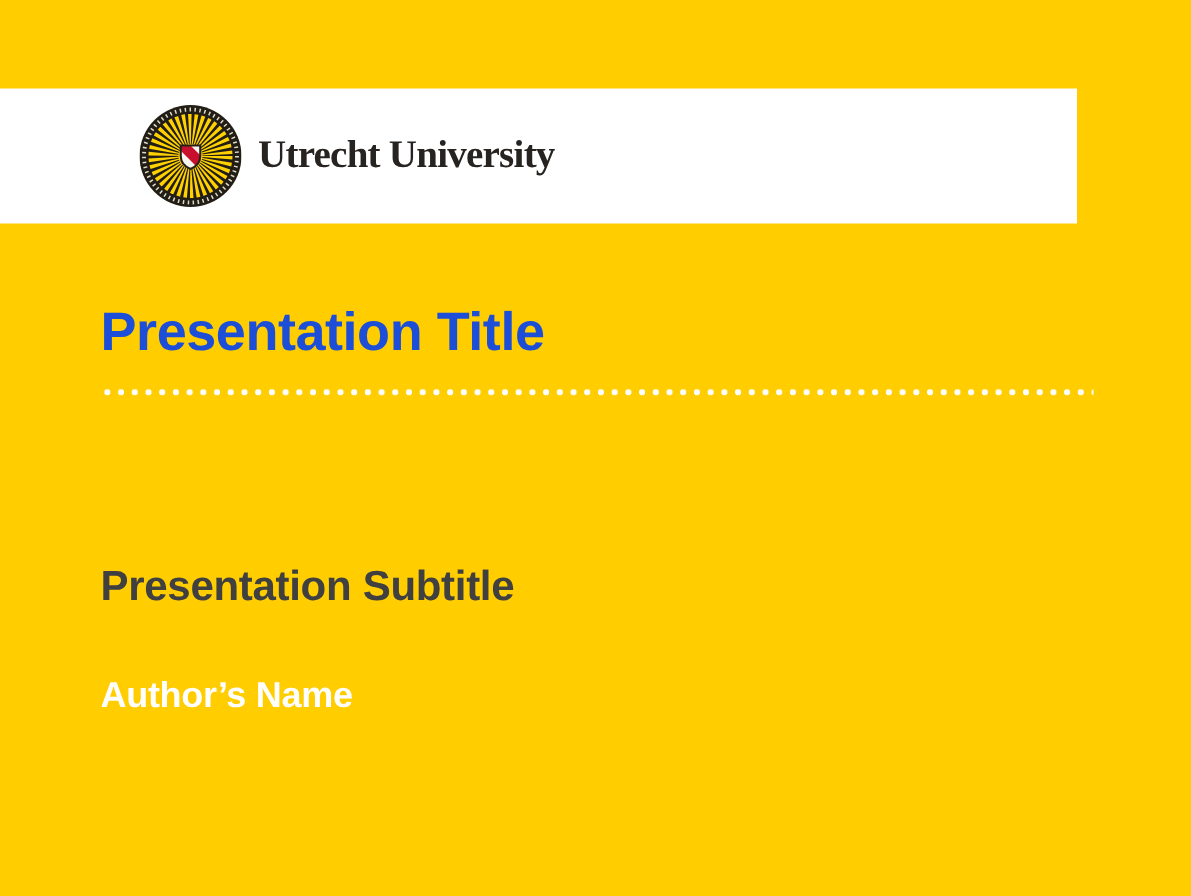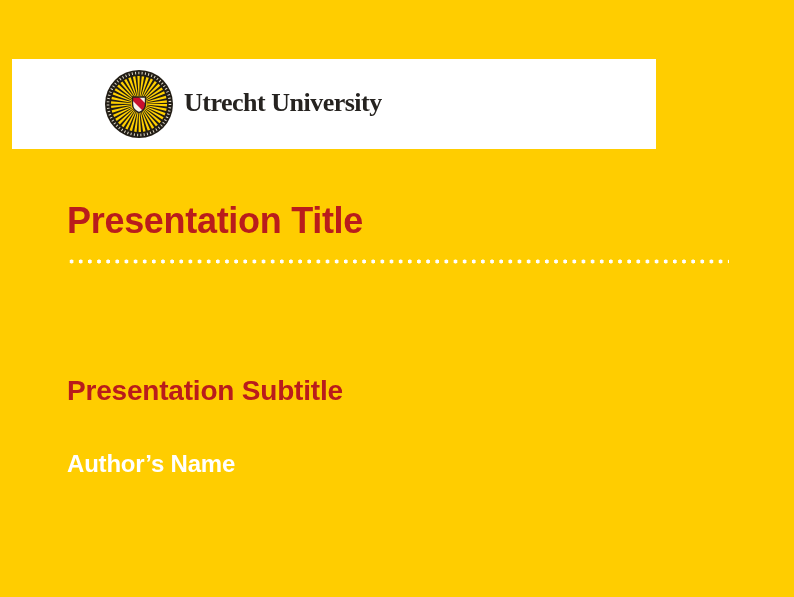--- a/index.html
+++ b/index.html
@@ -11,23 +11,23 @@
   .slide {
     position: relative;
     width: 794px;
     height: 597px;
     background: #FFCD00;
     overflow: hidden;
   }
   
   .header-band {
     position: absolute;
-    left: 12px;
+    left: 0;
     top: 59px;
-    width: 644px;
+    width: 718px;
     height: 90px;
     background: #FFFFFF;
     display: flex;
     align-items: center;
   }
   .logo-lockup {
     display: flex;
     align-items: center;
     margin-left: 93px;
   }
@@ -43,21 +43,21 @@
     font-weight: 700;
     font-size: 26px;
     letter-spacing: -0.5px;
     line-height: 1;
     padding-bottom: 2px;
   }
   .slide-title {
     position: absolute;
     left: 67px;
     top: 200px;
-    color: #b91c1c;
+    color: #1d4ed8;
     font-size: 36px;
     font-weight: 700;
     letter-spacing: -0.3px;
     line-height: 1.15;
     white-space: nowrap;
   }
   .dotted-divider {
     position: absolute;
     left: 67px;
     top: 257px;
@@ -65,21 +65,21 @@
     height: 9px;
     background-image: radial-gradient(circle, #FFFFFF 1.9px, rgba(255,255,255,0) 2.2px);
     background-size: 9.15px 9px;
     background-position: left center;
     background-repeat: repeat-x;
   }
   .slide-subtitle {
     position: absolute;
     left: 67px;
     top: 374px;
-    color: #b91c1c;
+    color: #404040;
     font-size: 28px;
     font-weight: 700;
     letter-spacing: -0.2px;
     line-height: 1.2;
     white-space: nowrap;
   }
   .slide-author {
     position: absolute;
     left: 67px;
     top: 425px;

